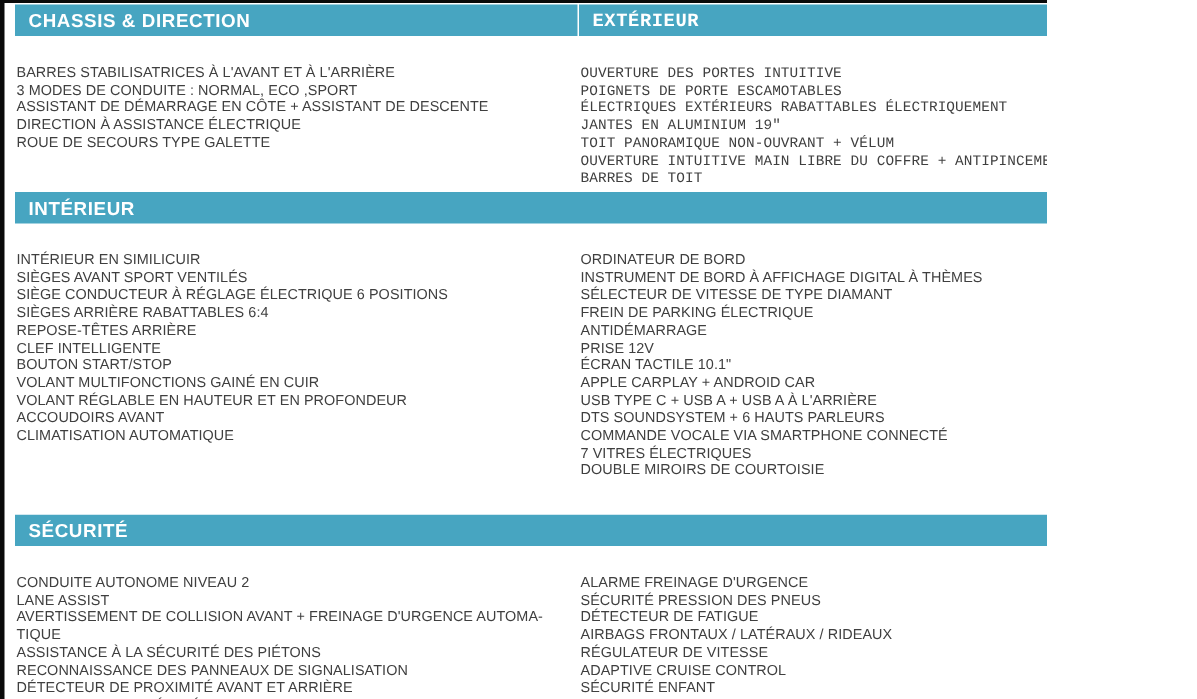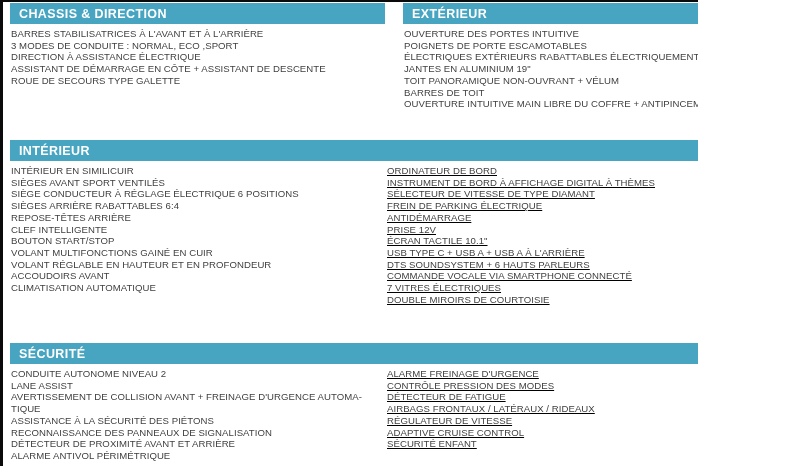--- a/index.html
+++ b/index.html
@@ -11,90 +11,90 @@
     overflow: hidden;
     font-family: "Liberation Sans", sans-serif;
   }
   
   .border-left  { position: absolute; left: 0; top: 0; width: 3px; height: 466px; background: #0a0a0a; }
   .border-top   { position: absolute; left: 0; top: 0; width: 794px; height: 2px; background: #0a0a0a; }
   .border-right { position: absolute; left: 792px; top: 0; width: 2px; height: 466px; background: #0a0a0a; }
 
   .section { position: absolute; box-sizing: border-box; }
   #section-chassis   { left: 10px; top: 3px;   width: 375px; }
-  #section-exterieur { left: 403px; top: 3px;  width: 387px; }
-  #section-interieur { left: 10px; top: 140px; width: 780px; }
+  #section-exterieur { left: 386px; top: 3px;  width: 387px; font-family: Liberation Mono, monospace; }
+  #section-interieur { left: 10px; top: 128px; width: 780px; }
   #section-securite  { left: 10px; top: 343px; width: 780px; height: 123px; overflow: hidden; }
 
   .hdr {
     background: #47a5c1;
     height: 21px;
     display: flex;
     align-items: center;
     padding-left: 9px;
     box-sizing: border-box;
   }
   .hdr .title {
     color: #ffffff;
     font-size: 12.5px;
     font-weight: bold;
     letter-spacing: 0.4px;
     white-space: nowrap;
   }
 
   ul.features {
     list-style: none;
-    margin: 4px 0 0 0;
+    margin: 19px 0 0 0;
     padding: 0 0 0 1px;
   }
   ul.features li {
     font-size: 9.6px;
     line-height: 11.7px;
     color: #3f3f3f;
     letter-spacing: 0.05px;
     font-weight: 500;
   }
 
   .cols { display: flex; align-items: flex-start; }
   .col-left  { width: 375px; margin-right: 18px; flex: none; }
-  .col-right { flex: 1; min-width: 0; text-decoration: underline; }
+  .col-right { flex: 1; min-width: 0; }
 </style>
 </head>
 <body>
 
 <div id="page">
   <div class="border-top"></div>
   <div class="border-left"></div>
   <div class="border-right"></div>
 
   <div class="section" id="section-chassis">
     <div class="hdr">
       <span class="title">CHASSIS &amp; DIRECTION</span>
     </div>
     <ul class="features">
       <li>BARRES STABILISATRICES À L'AVANT ET À L'ARRIÈRE</li>
       <li>3 MODES DE CONDUITE : NORMAL, ECO ,SPORT</li>
+      <li>ASSISTANT DE DÉMARRAGE EN CÔTE + ASSISTANT DE DESCENTE</li>
       <li>DIRECTION À ASSISTANCE ÉLECTRIQUE</li>
-      <li>ASSISTANT DE DÉMARRAGE EN CÔTE + ASSISTANT DE DESCENTE</li>
       <li>ROUE DE SECOURS TYPE GALETTE</li>
     </ul>
   </div>
 
   <div class="section" id="section-exterieur">
     <div class="hdr">
       <span class="title">EXTÉRIEUR</span>
     </div>
     <ul class="features">
       <li>OUVERTURE DES PORTES INTUITIVE</li>
       <li>POIGNETS DE PORTE ESCAMOTABLES</li>
       <li>ÉLECTRIQUES EXTÉRIEURS RABATTABLES ÉLECTRIQUEMENT</li>
       <li>JANTES EN ALUMINIUM 19"</li>
       <li>TOIT PANORAMIQUE NON-OUVRANT + VÉLUM</li>
+      <li>OUVERTURE INTUITIVE MAIN LIBRE DU COFFRE + ANTIPINCEMENT</li>
       <li>BARRES DE TOIT</li>
-      <li>OUVERTURE INTUITIVE MAIN LIBRE DU COFFRE + ANTIPINCEMENT</li>
     </ul>
   </div>
 
   <div class="section" id="section-interieur">
     <div class="hdr">
       <span class="title">INTÉRIEUR</span>
     </div>
     <div class="cols">
       <ul class="features col-left">
         <li>INTÉRIEUR EN SIMILICUIR</li>
@@ -110,20 +110,21 @@
         <li>CLIMATISATION AUTOMATIQUE</li>
       </ul>
       <ul class="features col-right">
         <li>ORDINATEUR DE BORD</li>
         <li>INSTRUMENT DE BORD À AFFICHAGE DIGITAL À THÈMES</li>
         <li>SÉLECTEUR DE VITESSE DE TYPE DIAMANT</li>
         <li>FREIN DE PARKING ÉLECTRIQUE</li>
         <li>ANTIDÉMARRAGE</li>
         <li>PRISE 12V</li>
         <li>ÉCRAN TACTILE 10.1"</li>
+        <li>APPLE CARPLAY + ANDROID CAR</li>
         <li>USB TYPE C + USB A + USB A À L'ARRIÈRE</li>
         <li>DTS SOUNDSYSTEM + 6 HAUTS PARLEURS</li>
         <li>COMMANDE VOCALE VIA SMARTPHONE CONNECTÉ</li>
         <li>7 VITRES ÉLECTRIQUES</li>
         <li>DOUBLE MIROIRS DE COURTOISIE</li>
       </ul>
     </div>
   </div>
 
   <div class="section" id="section-securite">
@@ -135,21 +136,21 @@
         <li>CONDUITE AUTONOME NIVEAU 2</li>
         <li>LANE ASSIST</li>
         <li>AVERTISSEMENT DE COLLISION AVANT + FREINAGE D'URGENCE AUTOMA-TIQUE</li>
         <li>ASSISTANCE À LA SÉCURITÉ DES PIÉTONS</li>
         <li>RECONNAISSANCE DES PANNEAUX DE SIGNALISATION</li>
         <li>DÉTECTEUR DE PROXIMITÉ AVANT ET ARRIÈRE</li>
         <li>ALARME ANTIVOL PÉRIMÉTRIQUE</li>
       </ul>
       <ul class="features col-right">
         <li>ALARME FREINAGE D'URGENCE</li>
-        <li>CONTRÔLE PRESSION DES MODES</li>
+        <li>SÉCURITÉ PRESSION DES PNEUS</li>
         <li>DÉTECTEUR DE FATIGUE</li>
         <li>AIRBAGS FRONTAUX / LATÉRAUX / RIDEAUX</li>
         <li>RÉGULATEUR DE VITESSE</li>
         <li>ADAPTIVE CRUISE CONTROL</li>
         <li>SÉCURITÉ ENFANT</li>
       </ul>
     </div>
   </div>
 </div>
 

